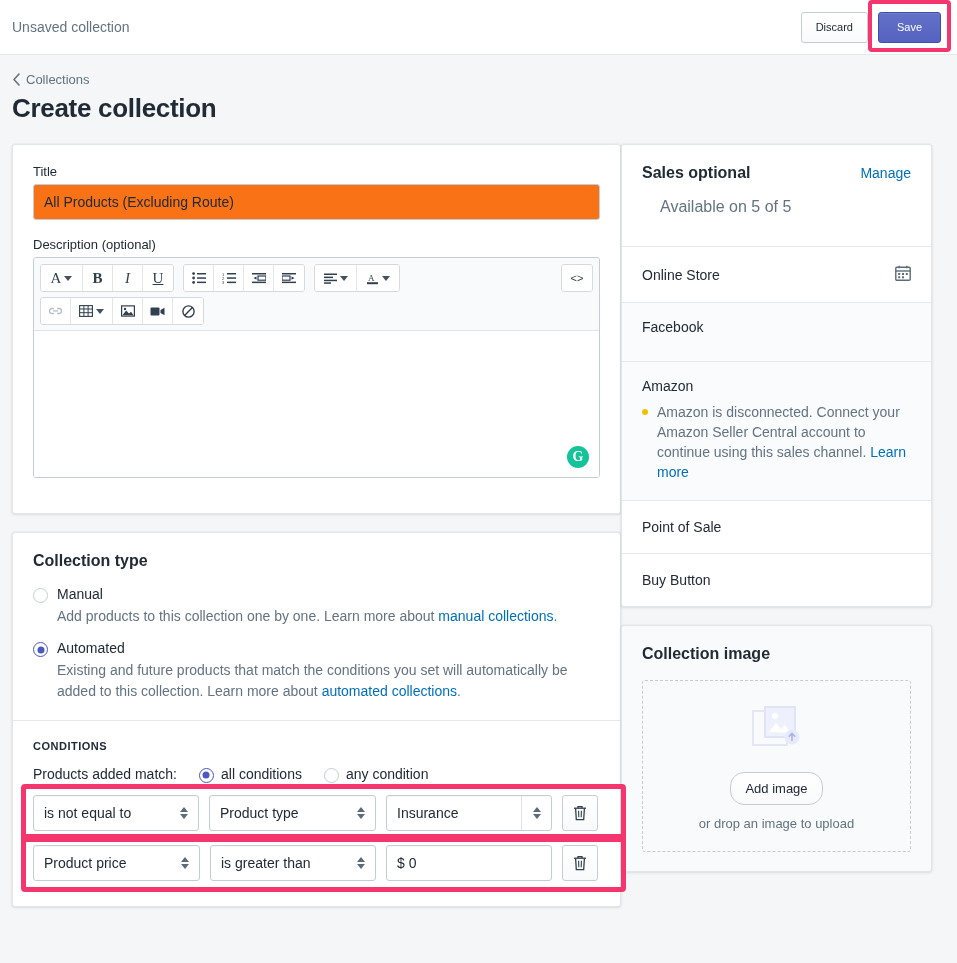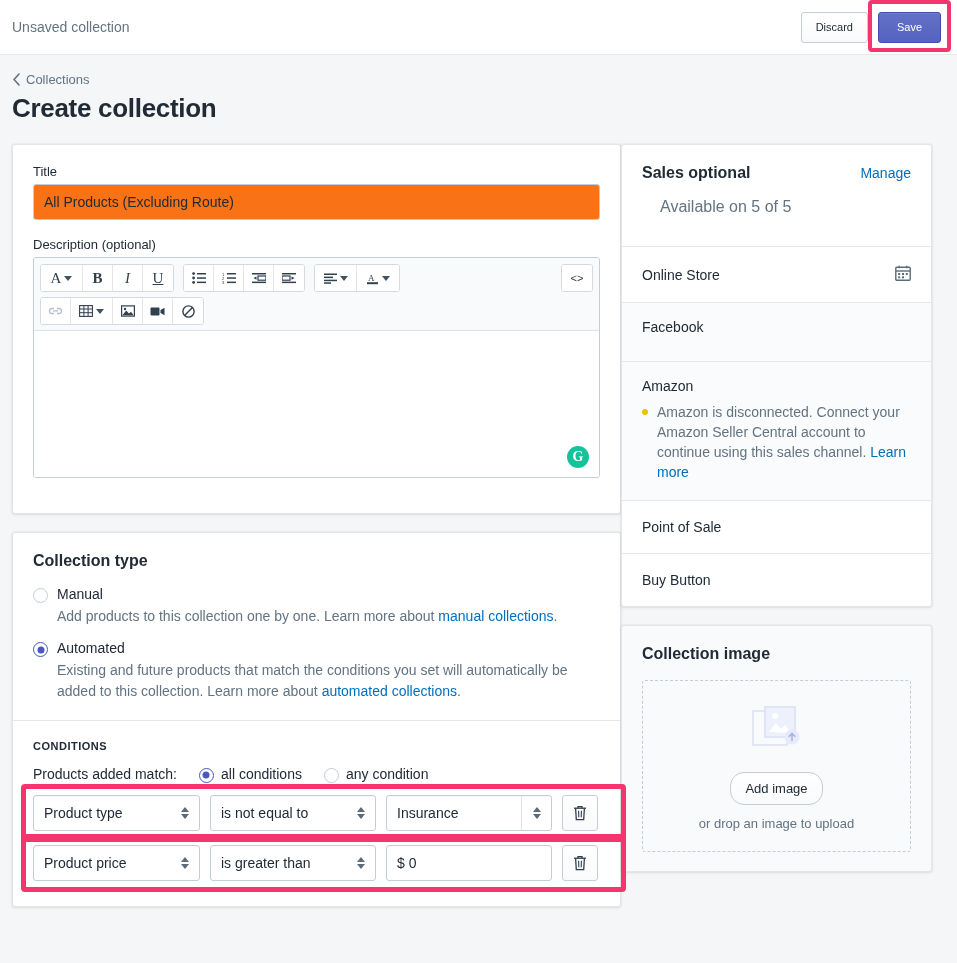--- a/index.html
+++ b/index.html
@@ -422,29 +422,29 @@
           </span>
           <span class="sp"></span>
           <span class="inline-radio">
             <span class="radio"></span>
             <span>any condition</span>
           </span>
         </div>
 
         <div class="cond-wrap">
           <div class="cond-row">
-            <div class="sel w1">
-              <span>Product type</span>
+            <div class="sel w2">
+              <span>is not equal to</span>
               <span class="stepper">
                   <span class="chev-u"></span>
                   <span class="chev-d"></span>
                 </span>
             </div>
-            <div class="sel w2">
-              <span>is not equal to</span>
+            <div class="sel w1">
+              <span>Product type</span>
               <span class="stepper">
                   <span class="chev-u"></span>
                   <span class="chev-d"></span>
                 </span>
             </div>
             <div class="combo">
               <span class="val">Insurance</span>
               <span class="step-seg">
                   <span class="chev-u"></span>
                   <span class="chev-d"></span>

